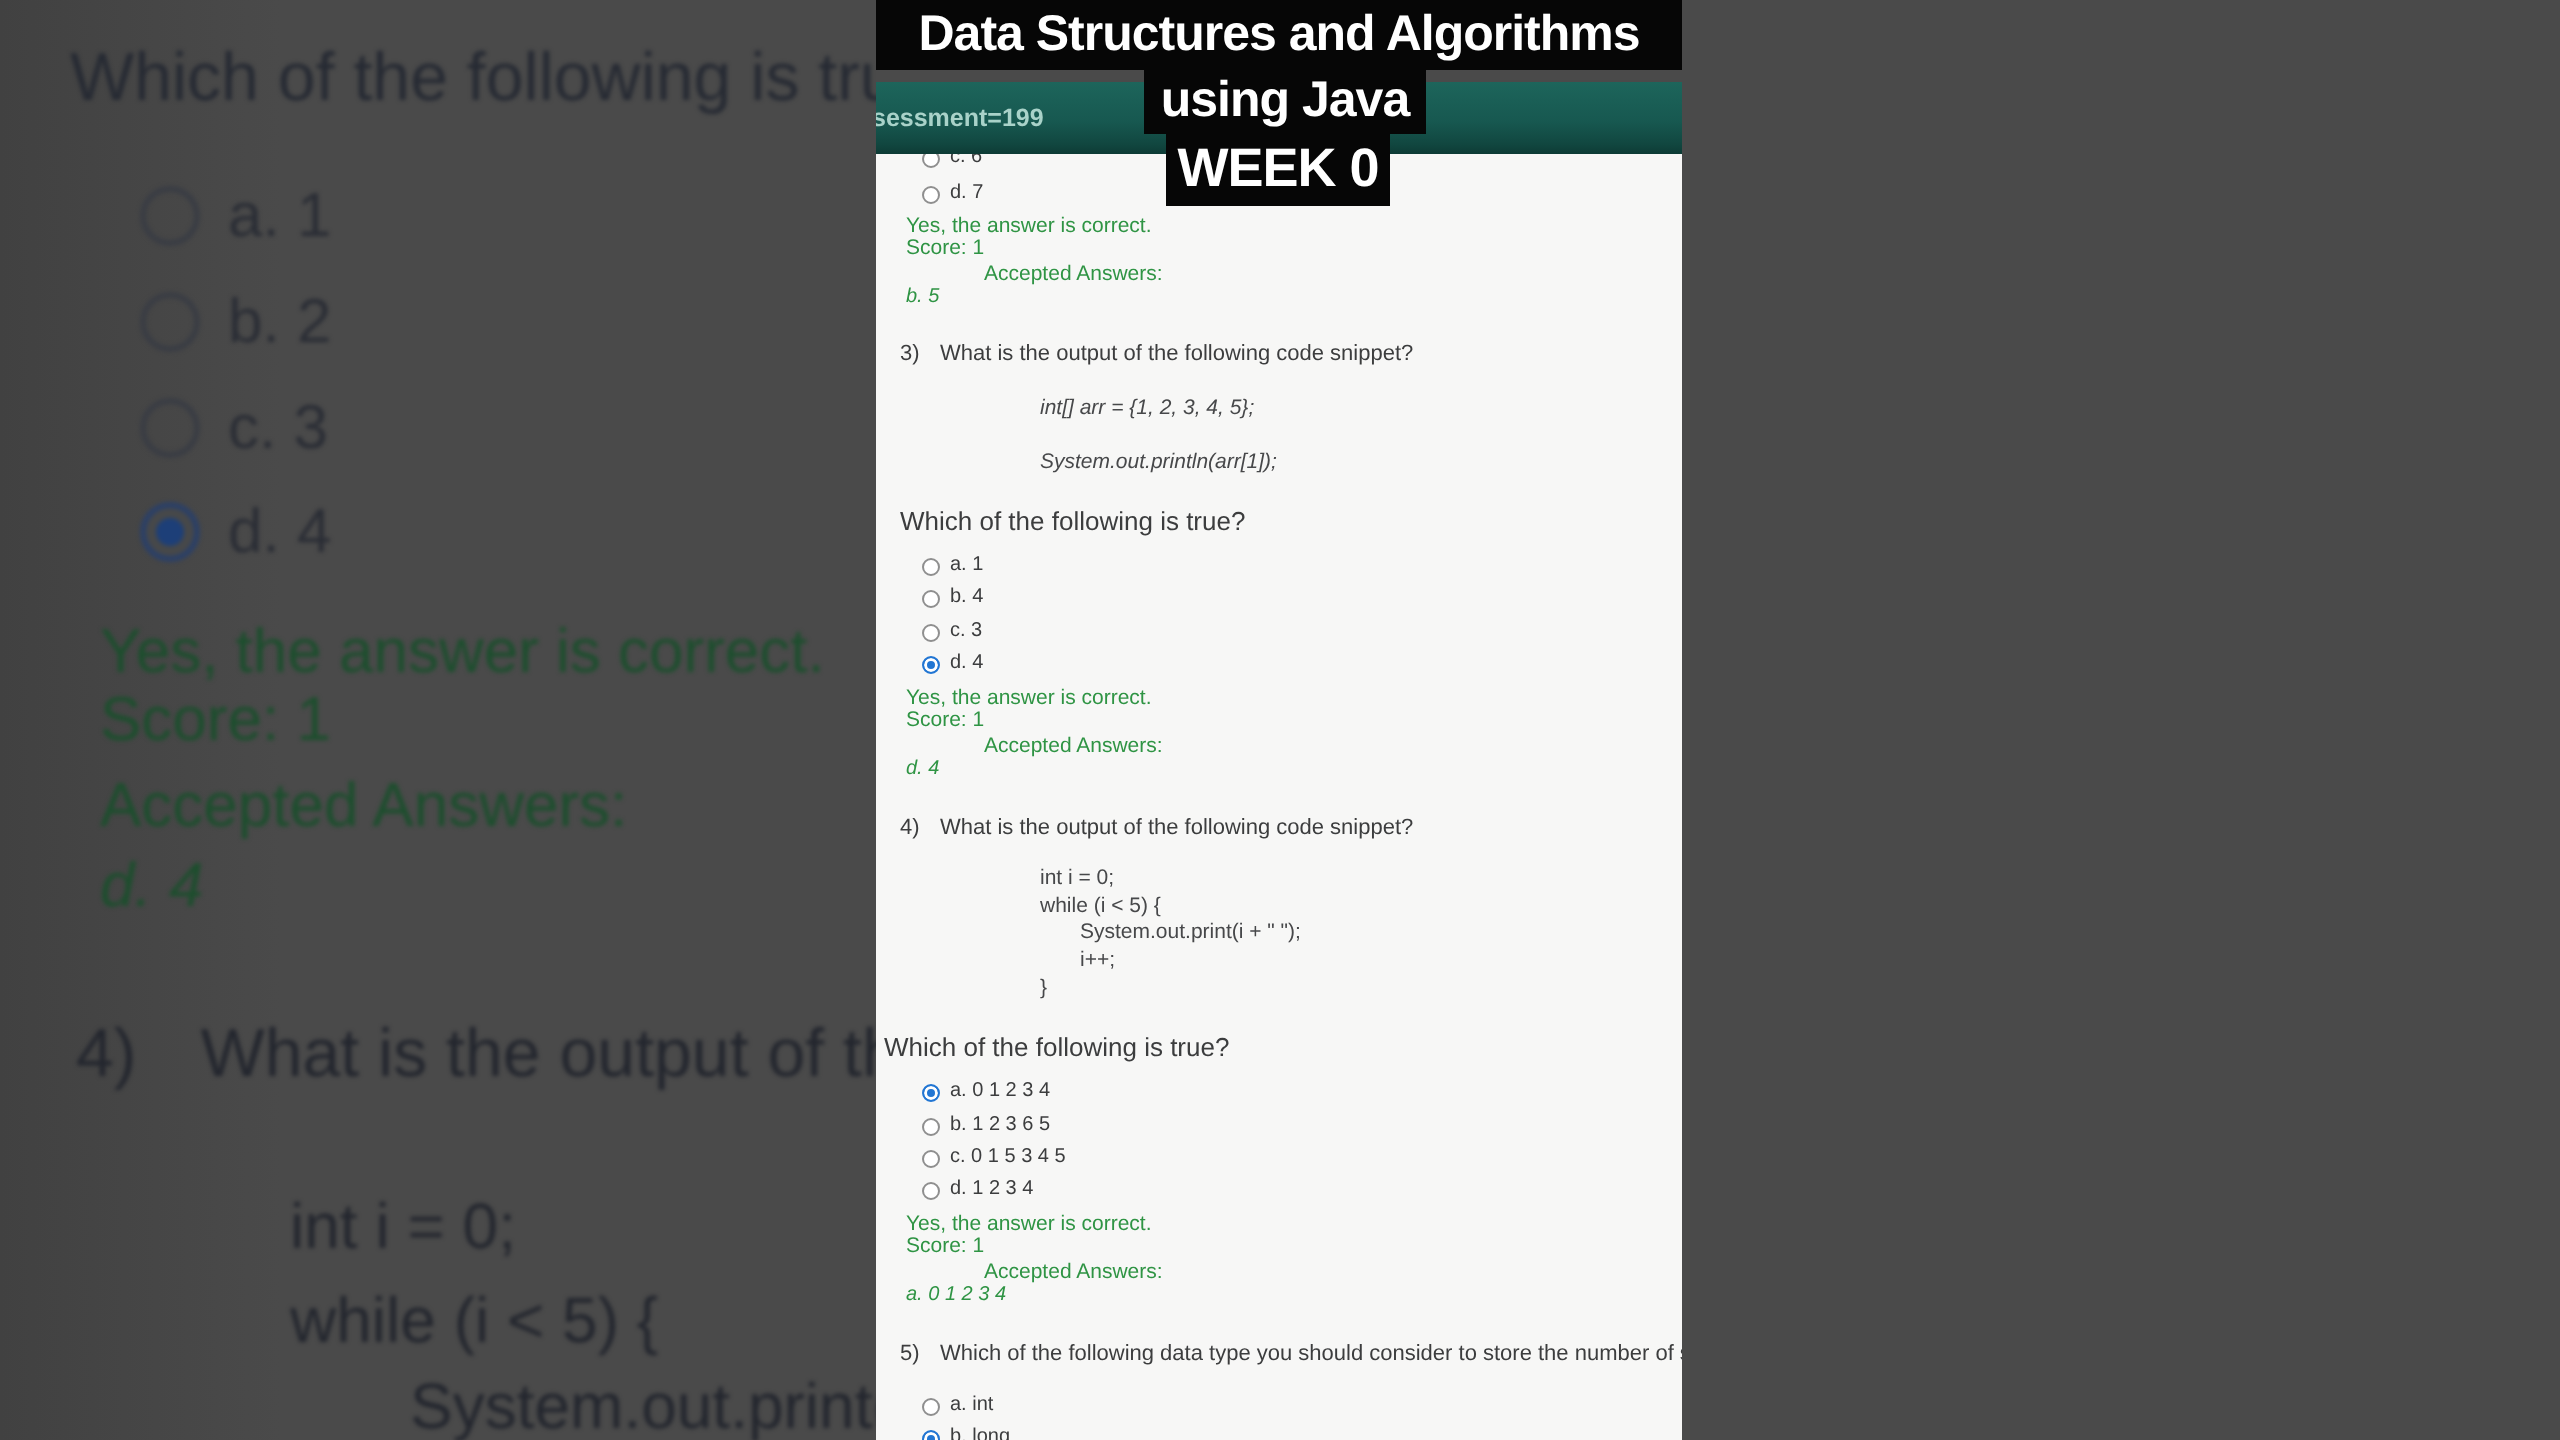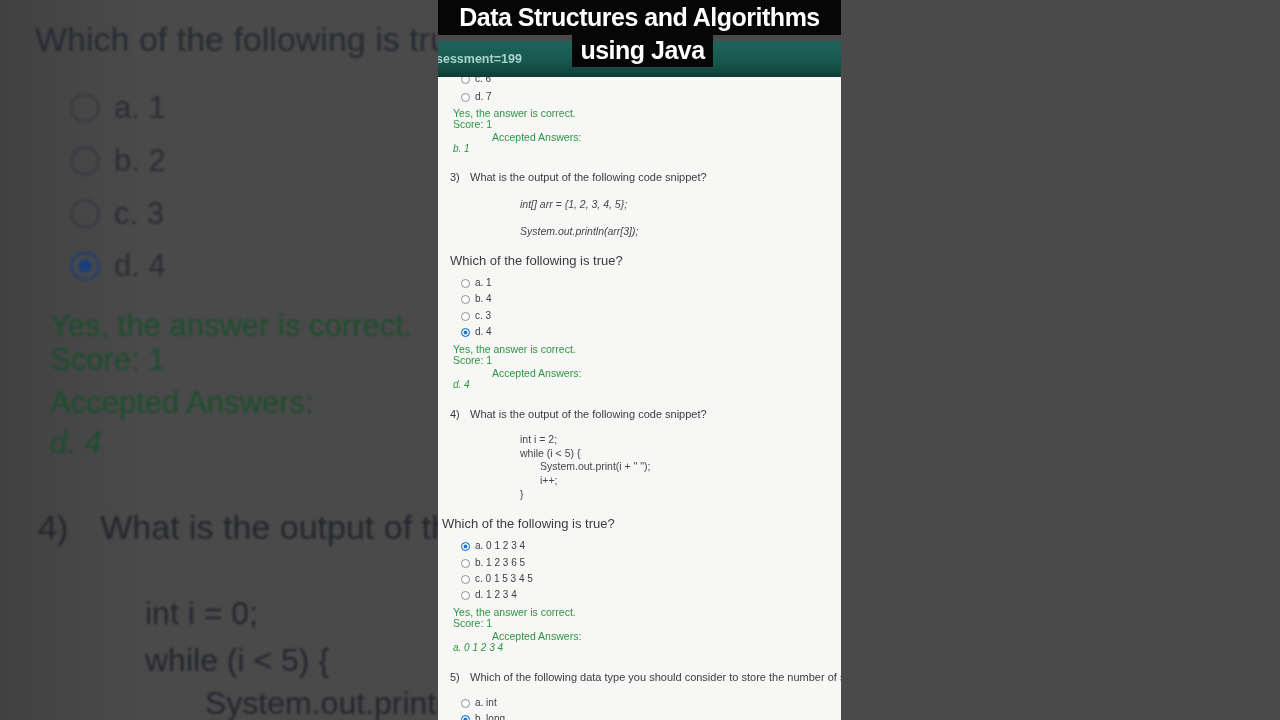--- a/index.html
+++ b/index.html
@@ -113,28 +113,28 @@
         <span class="opt-label">c. 6</span>
       </div>
       <div class="opt-row" style="top:12px">
         <span class="radio"></span>
         <span class="opt-label">d. 7</span>
       </div>
       <div class="fb" style="top:31px">
         <div class="fb-status">Yes, the answer is correct.</div>
         <div class="fb-score">Score: 1</div>
         <div class="fb-acc">Accepted Answers:</div>
-        <div class="fb-val">b. 1</div>
+        <div class="fb-val">b. 5</div>
       </div>
 
       <div class="q-header" style="top:94px">
         <span class="q-num">3)</span><span>What is the output of the following code snippet?</span>
       </div>
       <div class="code italic" style="top:121px">int[] arr = {1, 2, 3, 4, 5};</div>
-      <div class="code italic" style="top:148px">System.out.println(arr[3]);</div>
+      <div class="code italic" style="top:148px">System.out.println(arr[1]);</div>
       <div class="subq" style="left:12px; top:176px">Which of the following is true?</div>
 
       <div class="opt-row" style="top:198px">
         <span class="radio"></span>
         <span class="opt-label">a. 1</span>
       </div>
       <div class="opt-row" style="top:214px">
         <span class="radio"></span>
         <span class="opt-label">b. 4</span>
       </div>
@@ -150,21 +150,21 @@
         <div class="fb-status">Yes, the answer is correct.</div>
         <div class="fb-score">Score: 1</div>
         <div class="fb-acc">Accepted Answers:</div>
         <div class="fb-val">d. 4</div>
       </div>
 
       <div class="q-header" style="top:331px">
         <span class="q-num">4)</span><span>What is the output of the following code snippet?</span>
       </div>
       <div class="codeblock" style="top:356px">
-        <div class="cl">int i = 2;</div>
+        <div class="cl">int i = 0;</div>
         <div class="cl">while (i &lt; 5) {</div>
         <div class="cl ind">System.out.print(i + " ");</div>
         <div class="cl ind">i++;</div>
         <div class="cl">}</div>
       </div>
       <div class="subq" style="left:4px; top:439px">Which of the following is true?</div>
 
       <div class="opt-row" style="top:461px">
         <span class="radio on"></span>
         <span class="opt-label">a. 0 1 2 3 4</span>
@@ -202,14 +202,15 @@
 
     </div>
 
     <div class="tealbar">
       <span class="url-frag">sessment=199</span>
     </div>
   </div>
 
   <div class="tbox t2">using Java</div>
   <div class="tbox t1">Data Structures and Algorithms</div>
+  <div class="tbox t3">WEEK 0</div>
 
 </div>
 
 </body></html>

